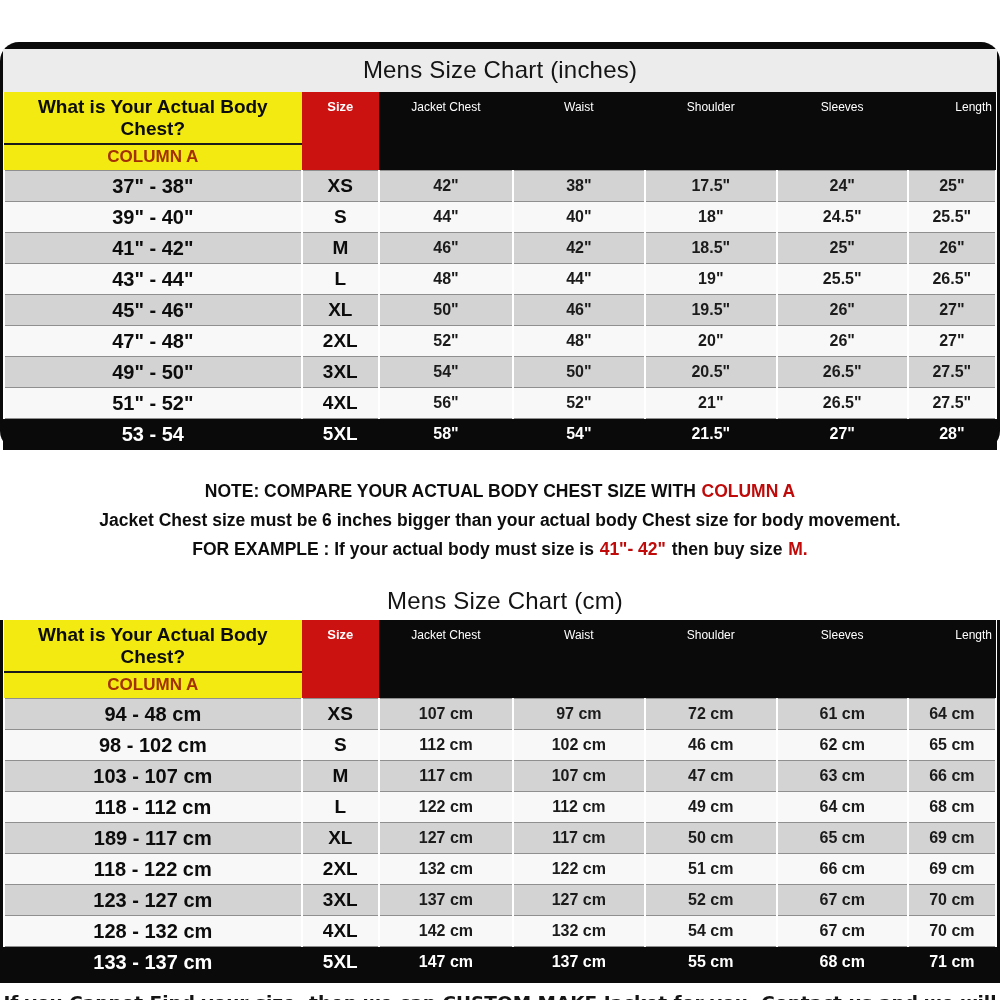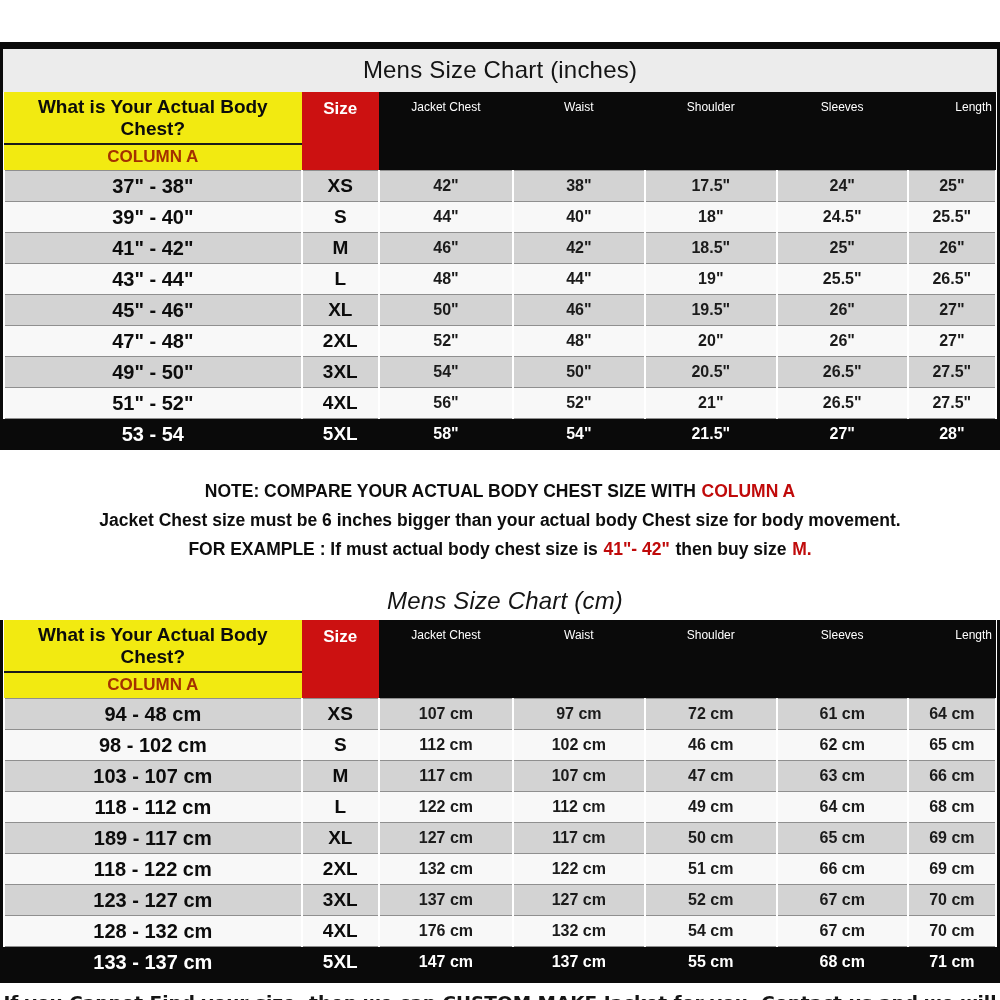--- a/index.html
+++ b/index.html
@@ -14,33 +14,33 @@
   }
   .sheet { width: 1000px; }
 
   .top-spacer { height: 42px; }
 
   
   .table-section {
     border-left: 3px solid var(--header-black, #0a0a0a);
     border-right: 3px solid var(--header-black, #0a0a0a);
   }
-  .inches-section { border-top: 7px solid var(--header-black, #0a0a0a); }
+  .inches-section { border-top: 7px solid var(--header-black, #0a0a0a); border-radius: 19px; }
   .cm-section { border-bottom: 5px solid var(--header-black, #0a0a0a); }
 
   .band-title {
     text-align: center;
     font-size: 24px;
     font-weight: 400;
     letter-spacing: 0.2px;
     padding: 7px 0 8px 0;
     color: #141414;
   }
   .band-title.gray { background: #ececec; }
-  .band-title.white { background: #ffffff; padding: 3px 0 5px 10px; font-style: italic; }
+  .band-title.white { background: #ffffff; padding: 3px 0 5px 10px; }
 
   table.size-table {
     width: 100%;
     border-collapse: collapse;
     table-layout: fixed;
     padding-left: 24px;
   }
 
   
   th { padding: 0; font-weight: 700; }
@@ -55,21 +55,21 @@
   th.column-a {
     background: var(--accent-yellow, #f2ea11);
     color: var(--column-a-text, #a33000);
     font-size: 17px;
     padding: 2px 0 3px 0;
     text-align: center;
   }
   th.size-h {
     background: var(--accent-red, #cc1111);
     color: #ffffff;
-    font-size: 17px;
+    font-size: 13px;
     vertical-align: top;
     padding-top: 7px;
     text-align: center;
   }
   th.dark-h {
     background: var(--header-black, #0a0a0a);
     color: #ffffff;
     font-size: 12px;
     font-weight: 400;
     vertical-align: top;
@@ -245,21 +245,21 @@
         </tbody>
     </table>
   </div>
 
   <div class="note-block">
     <div class="note-line">
       <span>NOTE: COMPARE YOUR ACTUAL BODY CHEST SIZE WITH</span><span class="note-red gap-left">COLUMN A</span>
     </div>
     <div class="note-line">Jacket Chest size must be 6 inches bigger than your actual body Chest size for body movement.</div>
     <div class="note-line">
-      <span>FOR EXAMPLE : If must actual body chest size is</span><span class="note-red gap-left">41"- 42"</span><span class="gap-left">then buy size</span><span class="note-red gap-left">M.</span>
+      <span>FOR EXAMPLE : If your actual body must size is</span><span class="note-red gap-left">41"- 42"</span><span class="gap-left">then buy size</span><span class="note-red gap-left">M.</span>
     </div>
   </div>
 
   <div class="cm-title-spacer"></div>
 
   <div class="band-title white">Mens Size Chart (cm)</div>
 
   <div class="table-section cm-section">
     <table class="size-table" id="cm-table">
       <colgroup>
@@ -345,21 +345,21 @@
             <td class="col-size">3XL</td>
             <td class="col-data">137 cm</td>
             <td class="col-data">127 cm</td>
             <td class="col-data">52 cm</td>
             <td class="col-data">67 cm</td>
             <td class="col-data">70 cm</td>
           </tr>
           <tr>
             <td class="col-chest">128 - 132 cm</td>
             <td class="col-size">4XL</td>
-            <td class="col-data">176 cm</td>
+            <td class="col-data">142 cm</td>
             <td class="col-data">132 cm</td>
             <td class="col-data">54 cm</td>
             <td class="col-data">67 cm</td>
             <td class="col-data">70 cm</td>
           </tr>
           <tr>
             <td class="col-chest">133 - 137 cm</td>
             <td class="col-size">5XL</td>
             <td class="col-data">147 cm</td>
             <td class="col-data">137 cm</td>

